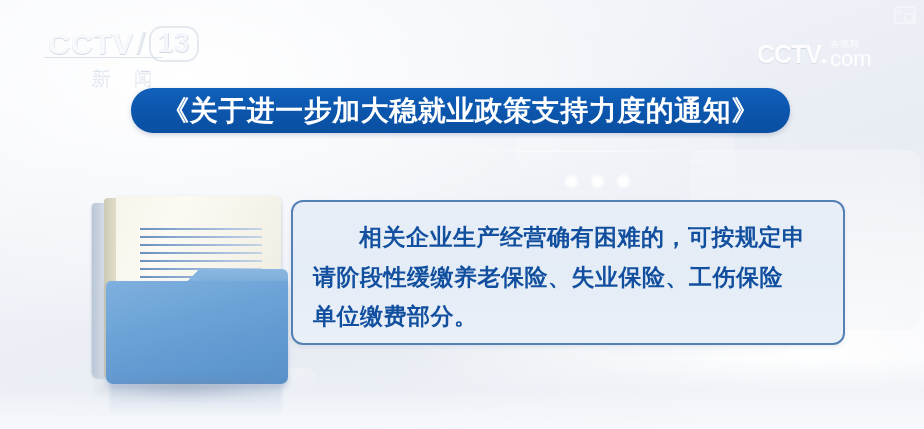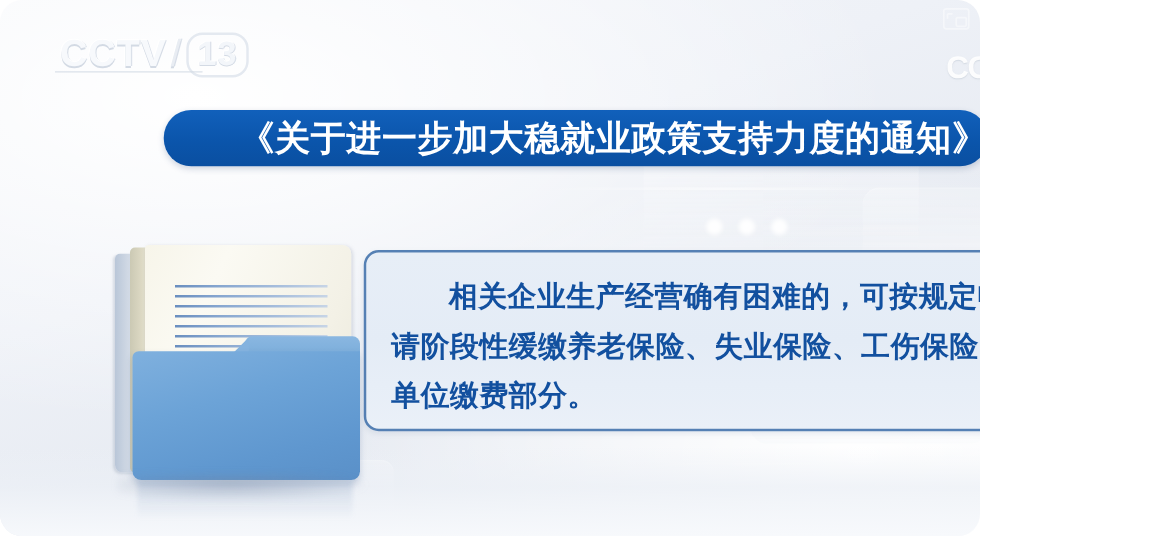--- a/index.html
+++ b/index.html
@@ -8,28 +8,27 @@
   }
   body {
     width: 924px;
     height: 429px;
     overflow: hidden;
     font-family: "Liberation Sans", "DejaVu Sans", sans-serif;
   }
 
   .screen {
     position: relative;
-    width: 784px;
+    width: 924px;
     height: 429px;
     overflow: hidden;
     background:
       radial-gradient(ellipse 900px 420px at 20% 18%, #ffffff 0%, rgba(255,255,255,0) 62%),
       radial-gradient(ellipse 700px 400px at 88% 85%, #ffffff 0%, rgba(255,255,255,0) 60%),
       linear-gradient(160deg, #f4f6fa 0%, #eef1f7 38%, #e7ebf2 62%, #f2f4f8 100%);
-    border-radius: 18px;
   }
 
   
   .bg-layer {
     position: absolute;
     inset: 0;
     pointer-events: none;
   }
   .bg-panel {
     position: absolute;
@@ -170,21 +169,21 @@
   
   .title-banner {
     position: absolute;
     left: 131px; top: 88px;
     width: 659px; height: 45px;
     background: linear-gradient(180deg, #1160bb 0%, #0b55ab 55%, #0a4fa1 100%);
     border-radius: 22px;
     box-shadow: 0 2px 5px rgba(40,70,120,0.22);
     display: flex;
     align-items: center;
-    justify-content: flex-end;
+    justify-content: center;
   }
   .title-banner .title-text {
     color: #ffffff;
     font-size: 28px;
     font-weight: bold;
     letter-spacing: 0.5px;
     white-space: nowrap;
   }
 
   
@@ -318,20 +317,21 @@
     <div class="bg-glow"></div>
     <div class="bg-floor"></div>
   </div>
 
   <div class="cctv-logo">
     <div class="line1">
       <span>CCTV</span>
       <span class="slash">/</span>
       <span class="ch13">13</span>
     </div>
+    <div class="line2">新 闻</div>
   </div>
   <div class="logo-rule"></div>
 
   <div class="watermark">
     <span class="wm-cctv">CCTV</span>
     <span class="wm-dot">.</span>
     <span class="wm-right">
       <span class="wm-cn">央视网</span>
       <span class="wm-com">com</span>
     </span>

